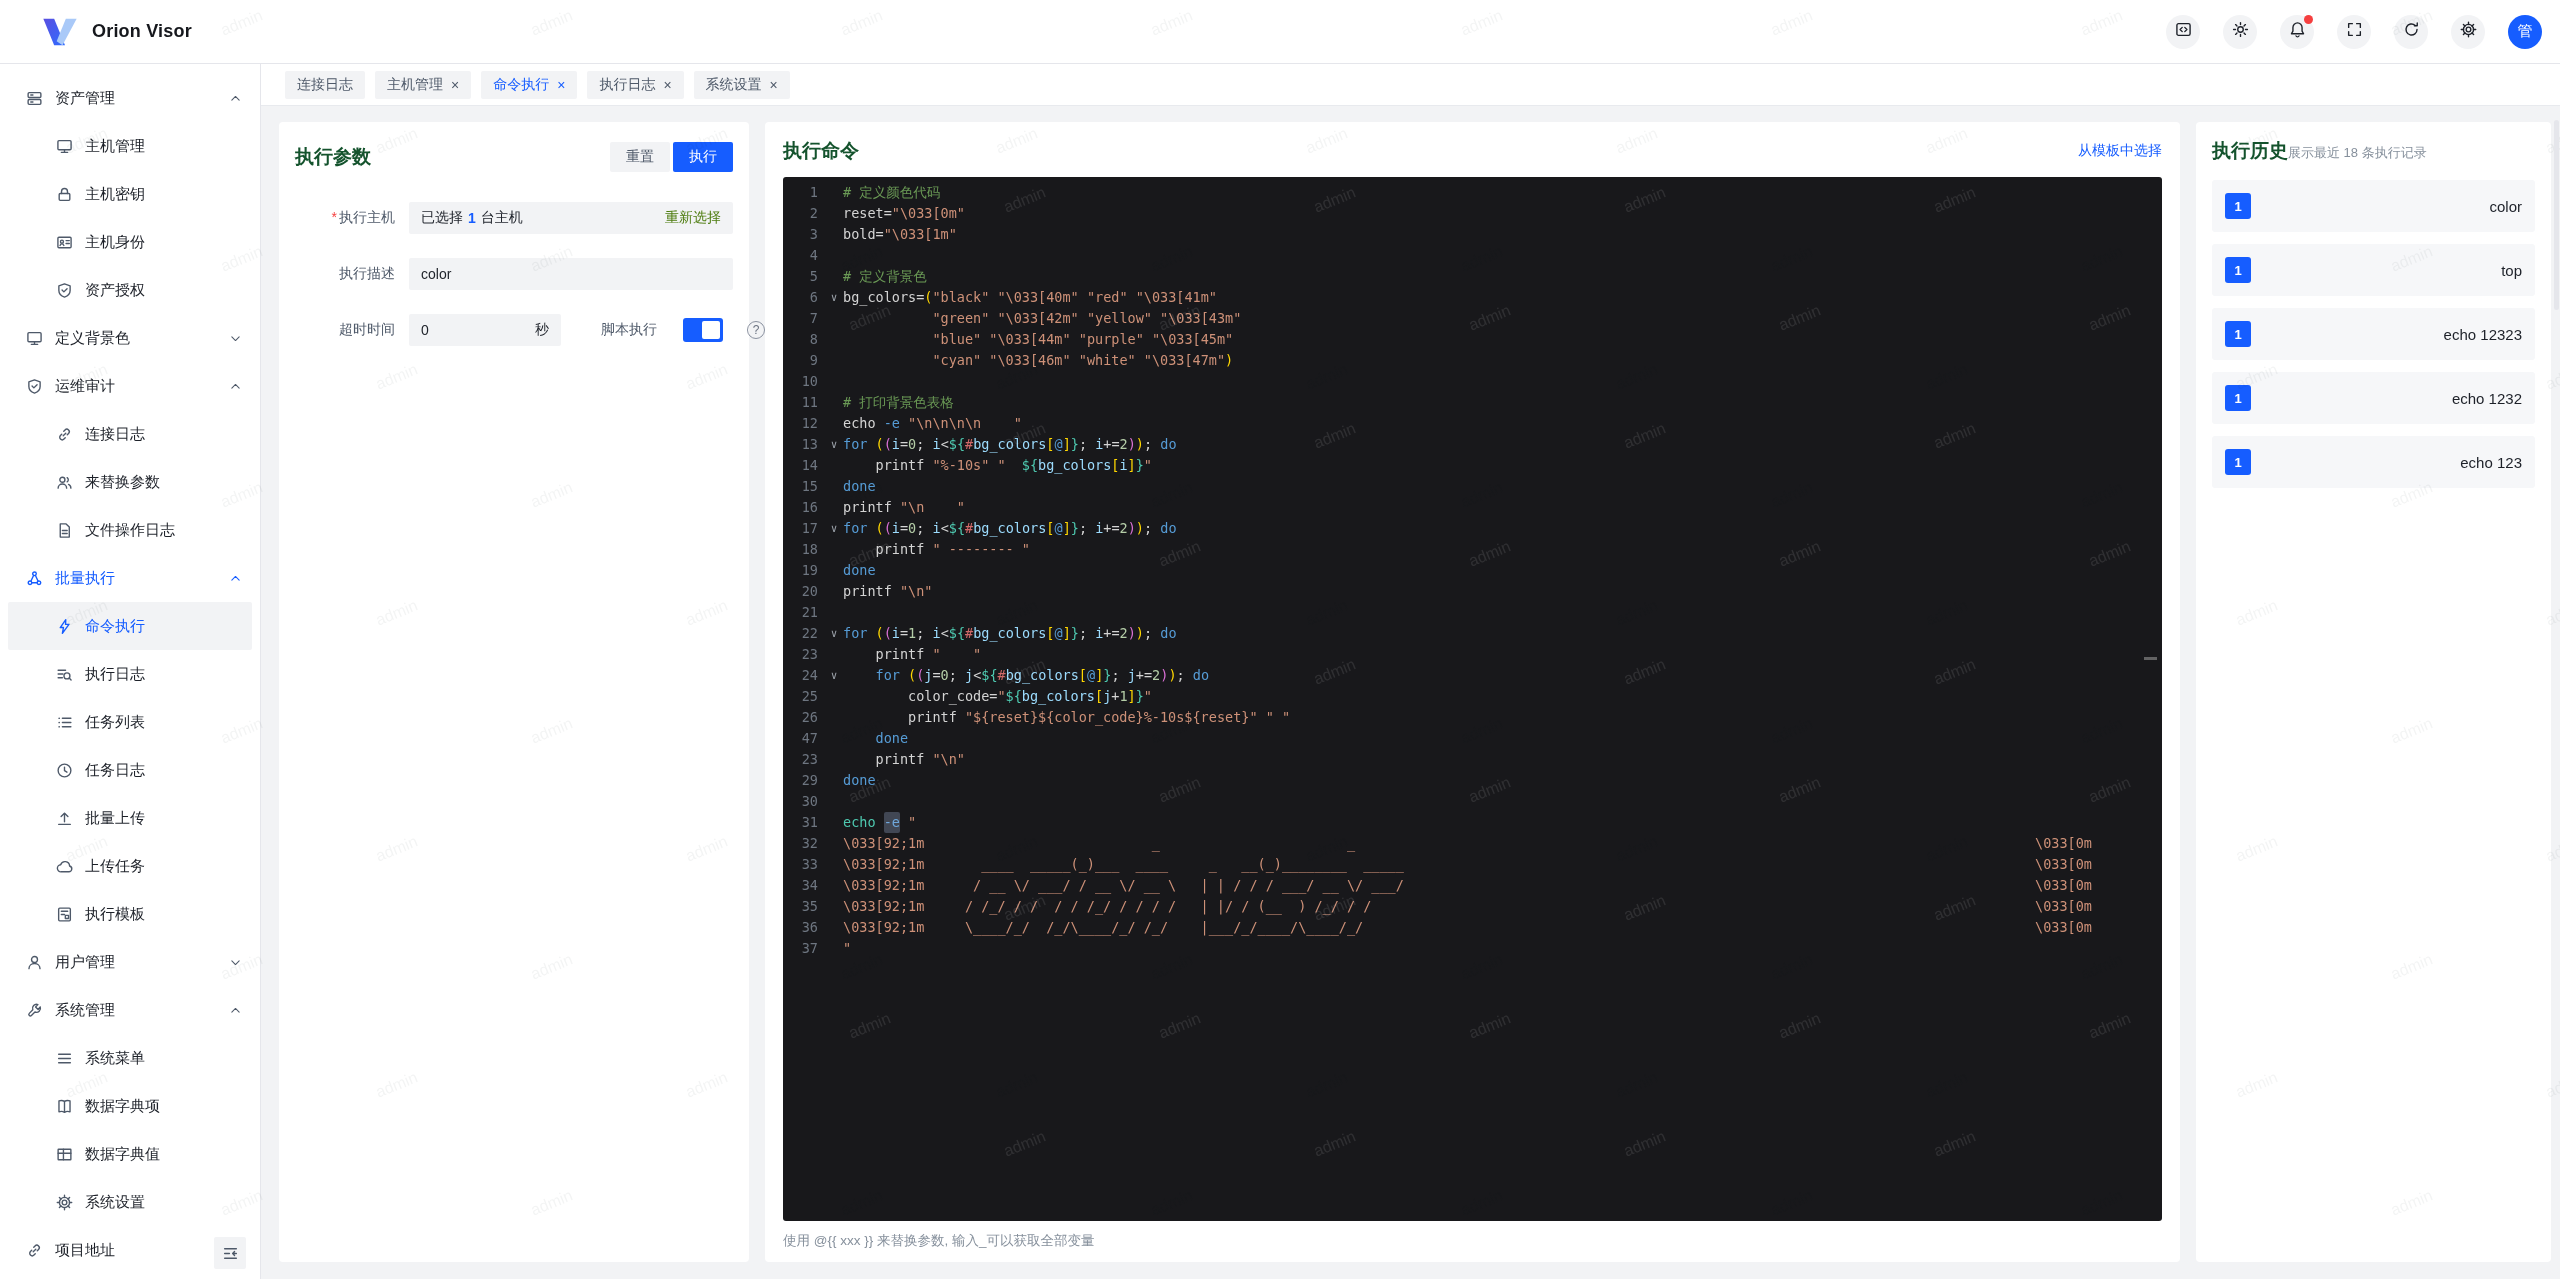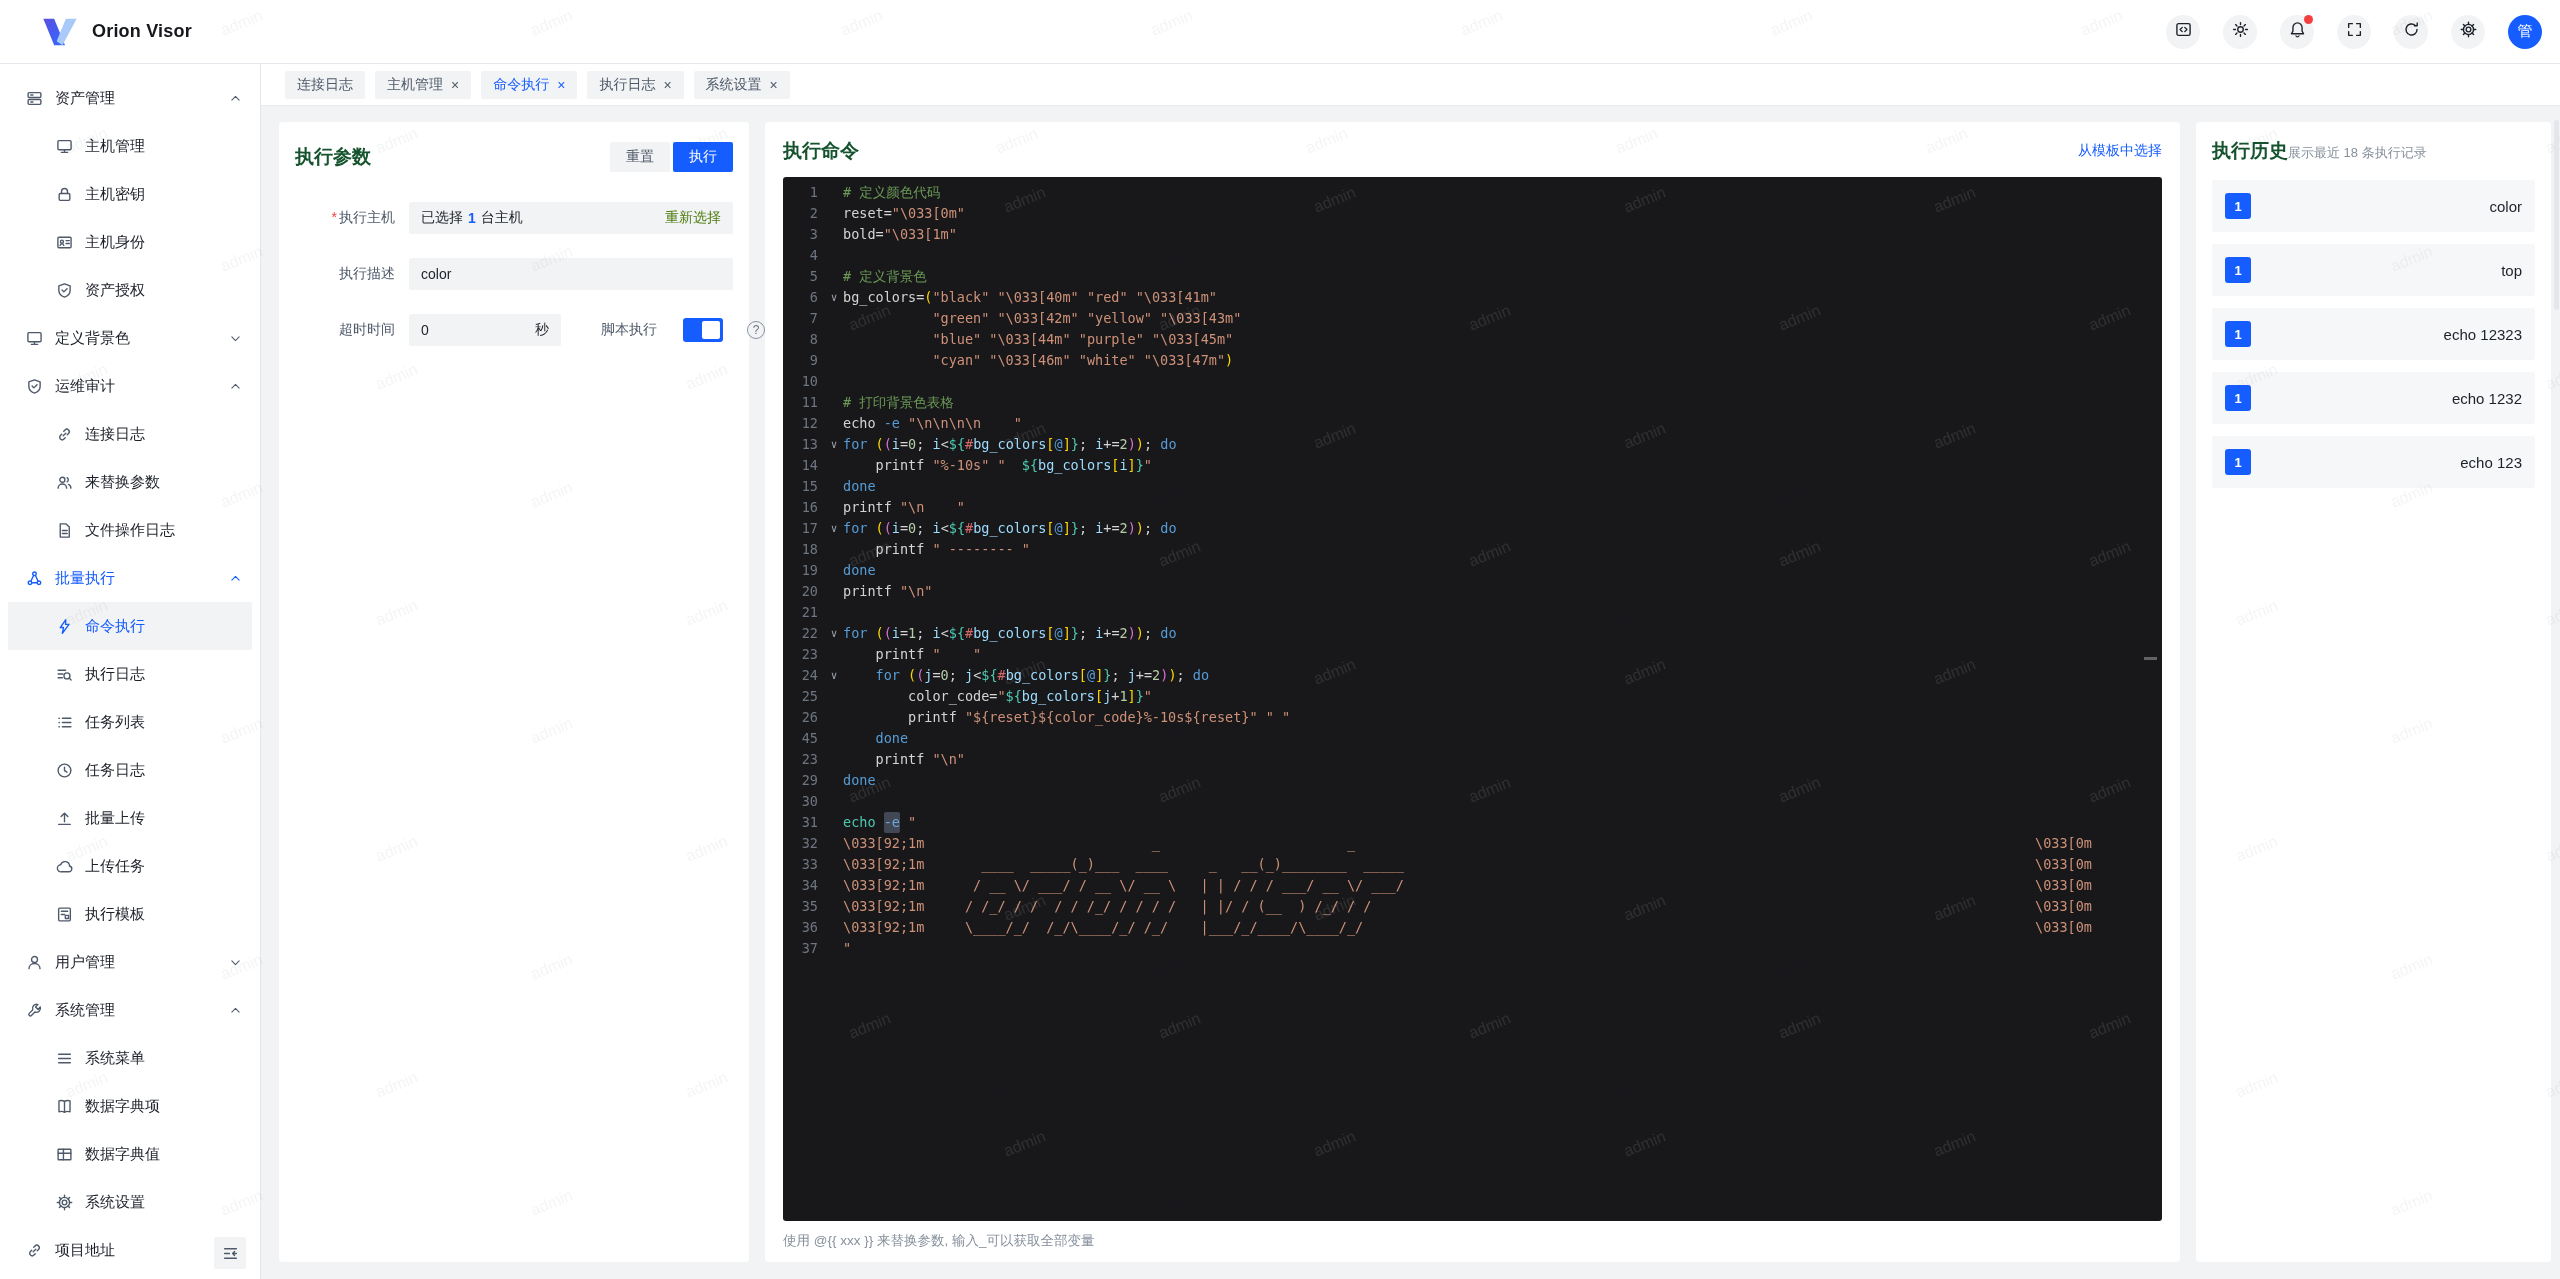--- a/index.html
+++ b/index.html
@@ -658,21 +658,21 @@
                   <span class="ln">25</span>
                   <span class="fold"></span>
                   <span class="src"><span class="tk-d">        color_code=</span><span class="tk-s">"</span><span class="tk-t">${</span><span class="tk-v">bg_colors</span><span class="tk-y">[</span><span class="tk-v">j</span><span class="tk-d">+</span><span class="tk-n">1</span><span class="tk-y">]</span><span class="tk-t">}</span><span class="tk-s">"</span></span>
                 </div>
                 <div class="code-line">
                   <span class="ln">26</span>
                   <span class="fold"></span>
                   <span class="src"><span class="tk-d">        printf </span><span class="tk-s">"${reset}${color_code}%-10s${reset}"</span><span class="tk-d"> </span><span class="tk-s">" "</span></span>
                 </div>
                 <div class="code-line">
-                  <span class="ln">45</span>
+                  <span class="ln">47</span>
                   <span class="fold"></span>
                   <span class="src"><span class="tk-d">    </span><span class="tk-k">done</span></span>
                 </div>
                 <div class="code-line">
                   <span class="ln">23</span>
                   <span class="fold"></span>
                   <span class="src"><span class="tk-d">    printf </span><span class="tk-s">"\n"</span></span>
                 </div>
                 <div class="code-line">
                   <span class="ln">29</span>

